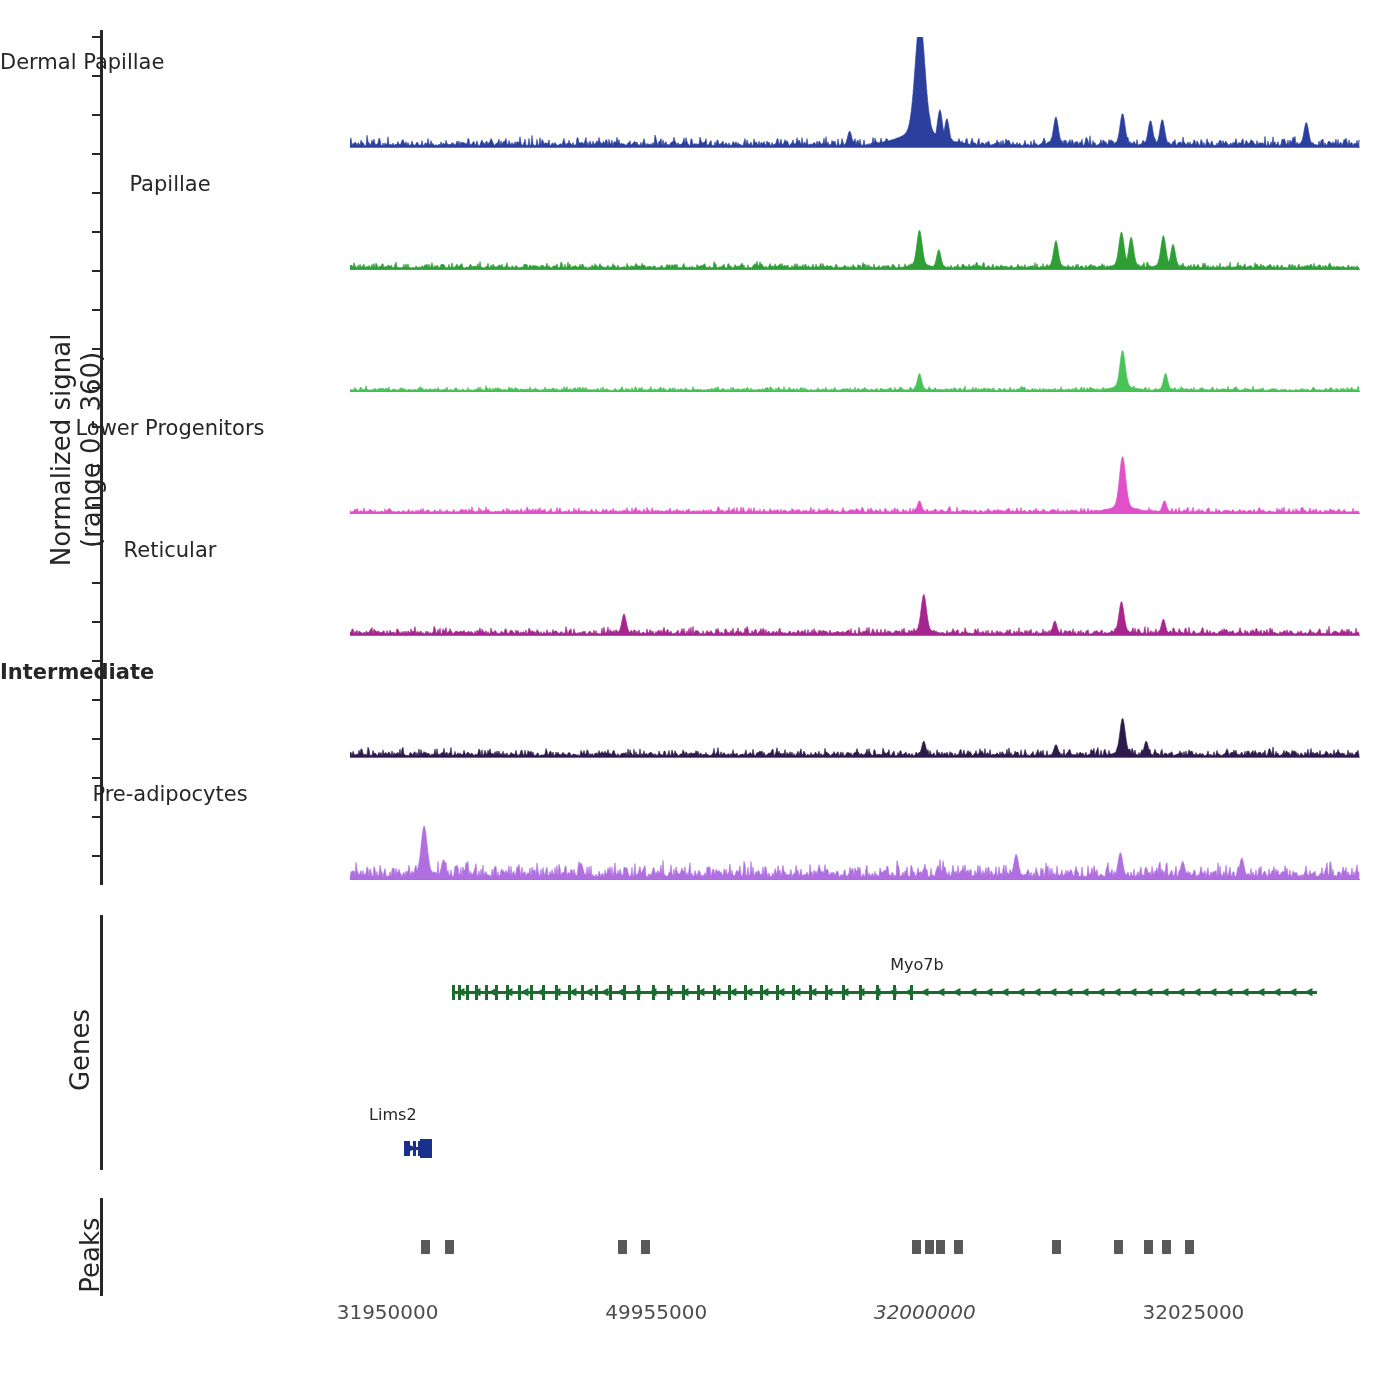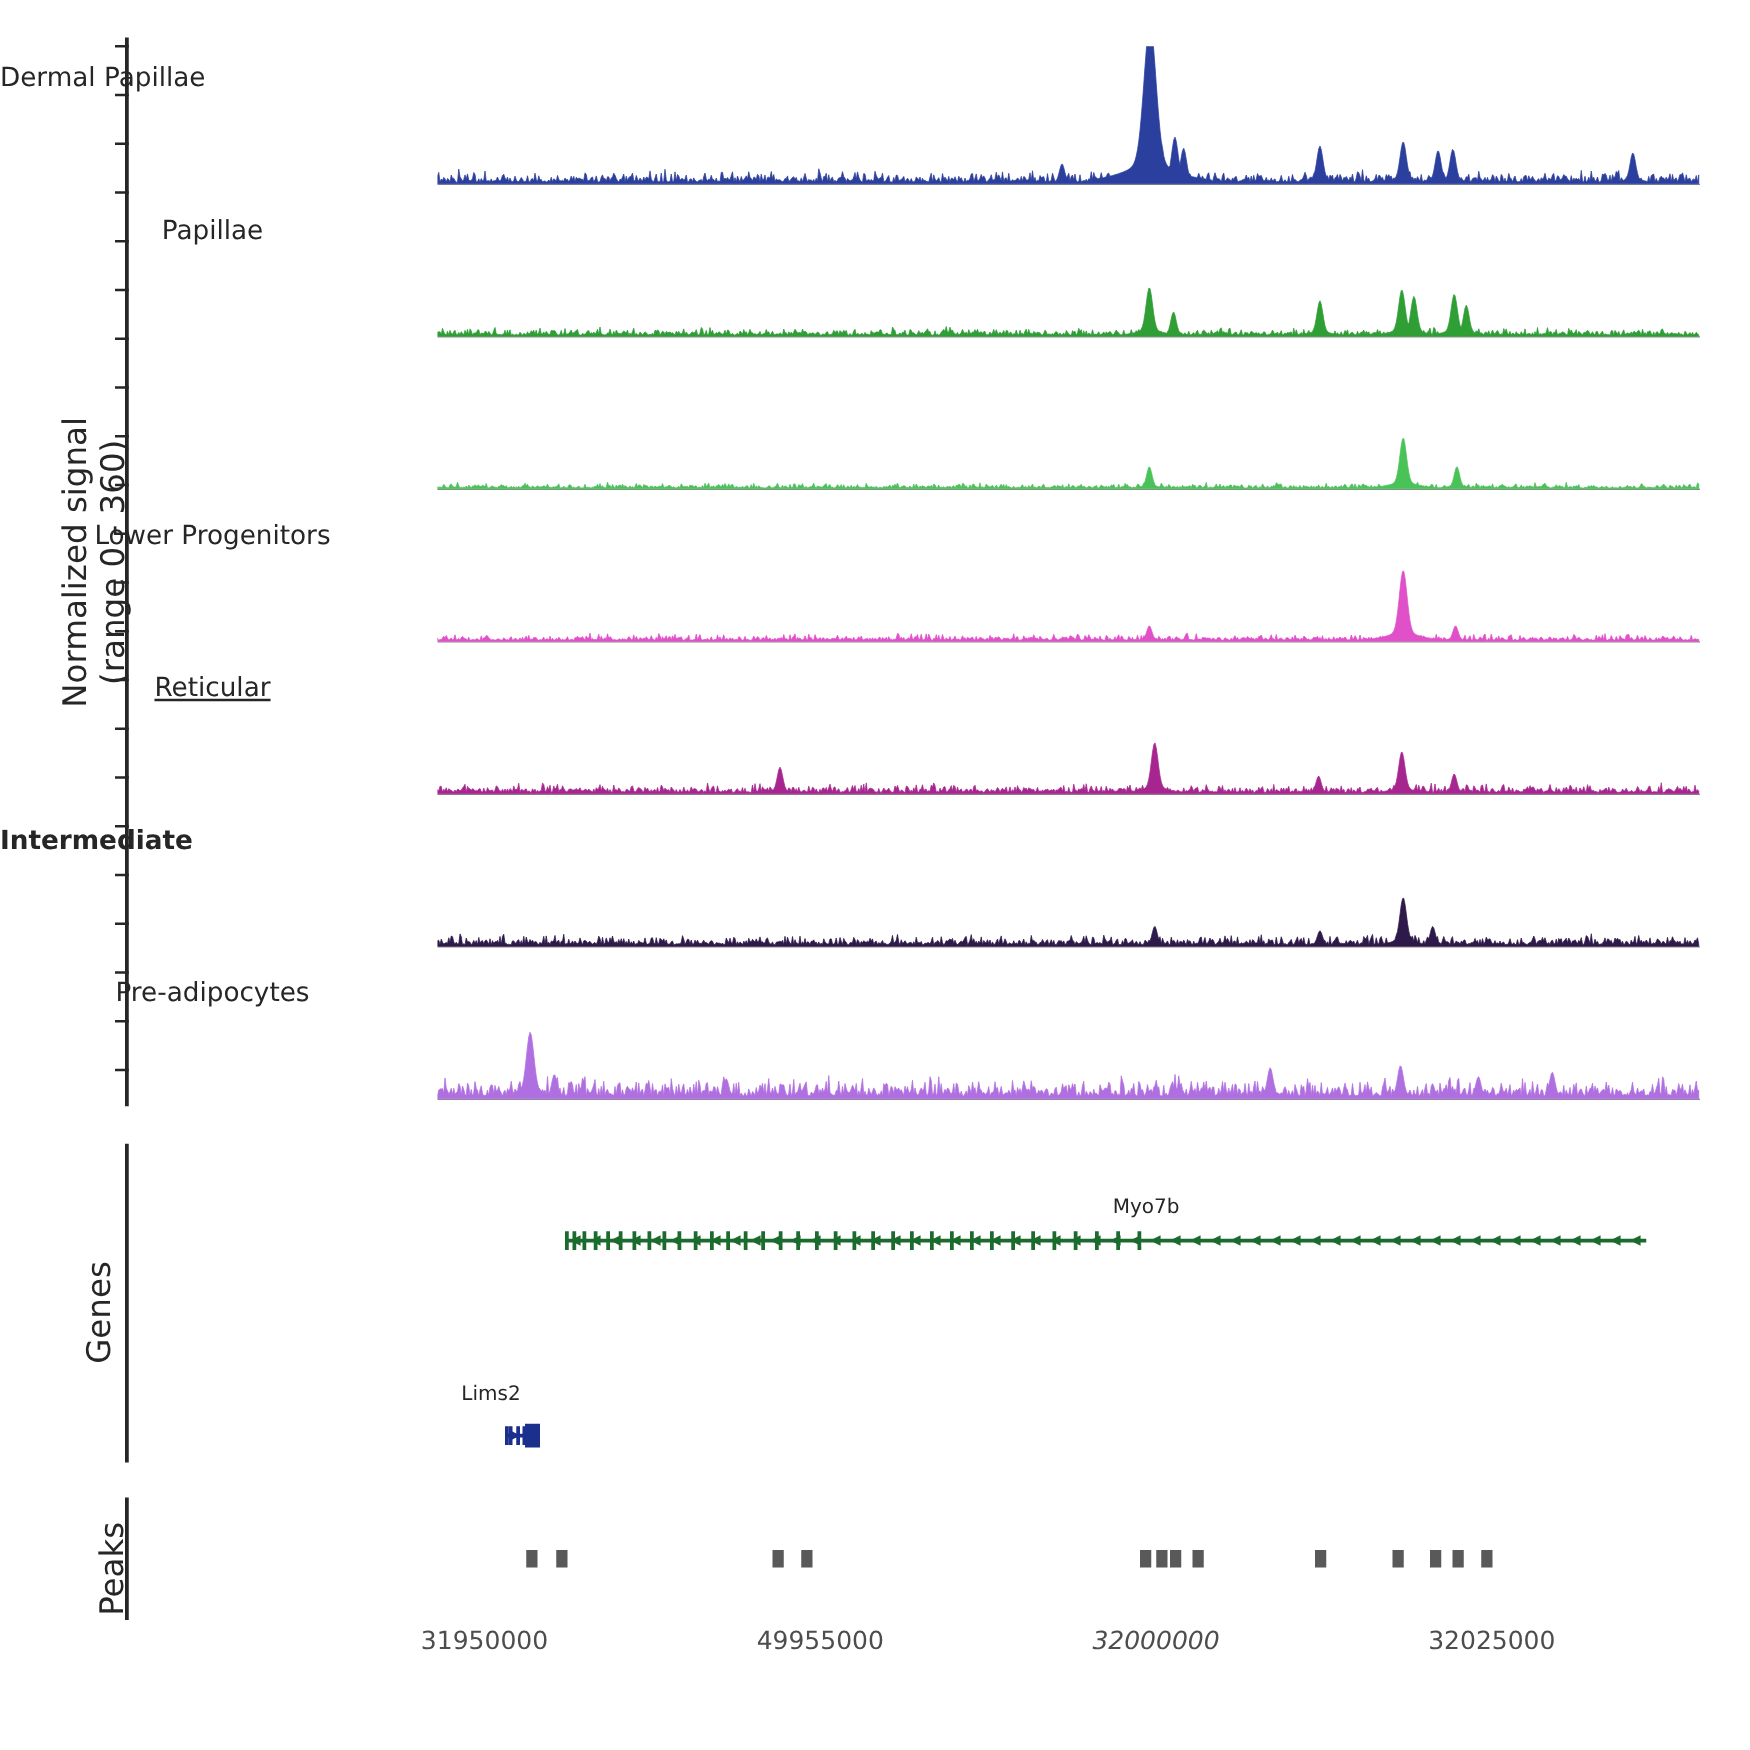--- a/index.html
+++ b/index.html
@@ -64,21 +64,21 @@
       </svg>
       <div class="baseline" style="left: 350px; width: 1010px; top: 391px;"></div>
       <svg width="1010" height="111" style="position: absolute; left: 350px; top: 281px;">
         <polygon points="0,110 0,108.2 1,108.9 2,108.5 3,108.9 4,108.5 5,106.4 6,107.8 7,109.1 8,109.0 9,109.4 10,106.9 11,106.1 12,107.9 13,108.5 14,108.7 15,108.3 16,104.7 17,107.5 18,109.4 19,108.7 20,109.1 21,108.7 22,109.2 23,107.8 24,109.3 25,107.1 26,108.2 27,109.3 28,107.8 29,107.9 30,106.8 31,108.0 32,107.4 33,107.1 34,108.2 35,108.2 36,107.1 37,107.6 38,108.3 39,105.7 40,109.2 41,109.3 42,109.0 43,108.1 44,107.8 45,108.6 46,108.7 47,108.9 48,109.3 49,107.9 50,108.2 51,106.6 52,107.5 53,107.4 54,108.4 55,107.5 56,109.3 57,109.0 58,109.0 59,108.0 60,109.1 61,108.1 62,109.4 63,108.5 64,109.0 65,108.0 66,109.2 67,108.8 68,107.5 69,107.6 70,105.5 71,107.7 72,106.3 73,108.5 74,108.6 75,109.1 76,107.7 77,108.4 78,109.2 79,108.3 80,107.7 81,108.3 82,108.7 83,108.3 84,108.4 85,107.5 86,108.2 87,108.7 88,106.2 89,108.6 90,108.8 91,109.1 92,108.8 93,108.4 94,108.7 95,108.2 96,107.8 97,106.0 98,109.3 99,109.2 100,109.1 101,107.9 102,109.2 103,109.1 104,109.3 105,107.2 106,106.7 107,107.6 108,109.4 109,108.5 110,109.3 111,109.2 112,108.6 113,107.8 114,109.1 115,109.3 116,109.3 117,109.1 118,106.4 119,109.1 120,108.7 121,109.0 122,109.1 123,109.4 124,108.7 125,108.7 126,108.1 127,108.4 128,106.3 129,108.6 130,105.8 131,109.0 132,107.5 133,109.2 134,109.1 135,109.1 136,104.6 137,107.8 138,107.3 139,109.3 140,106.6 141,108.5 142,109.3 143,107.1 144,108.4 145,107.3 146,107.0 147,108.3 148,106.3 149,108.3 150,107.6 151,108.1 152,109.0 153,109.1 154,107.7 155,108.9 156,108.4 157,109.3 158,108.2 159,105.7 160,108.2 161,107.1 162,106.9 163,107.8 164,109.3 165,106.6 166,107.3 167,107.5 168,107.7 169,109.4 170,108.2 171,108.0 172,108.0 173,108.9 174,107.8 175,108.6 176,108.6 177,108.2 178,107.8 179,108.7 180,105.8 181,108.7 182,108.8 183,108.4 184,108.3 185,107.2 186,107.6 187,108.3 188,109.0 189,108.3 190,109.4 191,109.2 192,108.9 193,108.0 194,109.4 195,106.0 196,107.7 197,108.4 198,108.3 199,108.1 200,108.1 201,109.0 202,107.0 203,107.6 204,107.2 205,108.8 206,107.7 207,107.8 208,109.4 209,108.8 210,108.8 211,109.3 212,107.4 213,109.2 214,105.6 215,108.0 216,107.2 217,105.5 218,109.2 219,108.0 220,108.4 221,107.7 222,109.2 223,107.8 224,107.5 225,106.5 226,107.6 227,108.6 228,106.6 229,107.9 230,105.8 231,107.9 232,108.3 233,106.1 234,108.4 235,106.9 236,106.4 237,108.3 238,109.1 239,108.2 240,108.7 241,108.9 242,108.8 243,108.9 244,107.9 245,109.2 246,108.7 247,107.8 248,107.6 249,109.1 250,109.4 251,106.7 252,109.4 253,105.6 254,109.1 255,107.7 256,109.3 257,107.5 258,108.6 259,109.2 260,109.0 261,109.4 262,109.4 263,109.2 264,108.8 265,107.5 266,108.0 267,109.4 268,109.1 269,108.9 270,108.3 271,107.6 272,105.5 273,108.1 274,109.1 275,109.3 276,107.1 277,109.1 278,107.7 279,108.1 280,109.0 281,109.3 282,106.5 283,108.7 284,109.4 285,106.1 286,106.2 287,108.8 288,109.4 289,106.8 290,107.4 291,107.7 292,105.9 293,108.9 294,109.0 295,108.2 296,109.3 297,109.0 298,108.4 299,108.5 300,107.6 301,105.5 302,108.9 303,108.9 304,107.8 305,108.2 306,108.4 307,108.8 308,108.6 309,107.6 310,106.5 311,106.0 312,109.3 313,107.3 314,106.7 315,109.0 316,108.6 317,109.4 318,109.1 319,108.4 320,106.7 321,108.0 322,108.8 323,106.6 324,109.3 325,106.8 326,109.2 327,109.4 328,107.9 329,108.2 330,109.2 331,107.2 332,109.1 333,108.2 334,108.7 335,108.5 336,106.6 337,108.8 338,108.6 339,109.0 340,109.1 341,108.8 342,109.4 343,105.5 344,108.0 345,108.6 346,108.7 347,108.2 348,108.7 349,108.6 350,109.1 351,108.0 352,109.2 353,109.3 354,108.6 355,109.1 356,109.3 357,108.1 358,108.8 359,108.2 360,108.8 361,107.8 362,107.1 363,109.3 364,107.4 365,107.7 366,106.4 367,107.7 368,105.4 369,108.2 370,109.2 371,108.6 372,108.0 373,107.6 374,107.8 375,109.1 376,108.8 377,109.2 378,107.7 379,109.0 380,109.4 381,106.2 382,109.4 383,106.1 384,107.8 385,109.1 386,107.9 387,108.6 388,107.5 389,108.3 390,108.3 391,109.4 392,107.8 393,107.8 394,108.6 395,107.2 396,109.3 397,106.3 398,107.0 399,108.9 400,108.9 401,107.0 402,109.3 403,108.6 404,109.1 405,108.3 406,109.4 407,108.7 408,108.0 409,108.7 410,107.9 411,109.2 412,108.2 413,107.6 414,109.4 415,107.3 416,107.2 417,106.6 418,106.7 419,109.4 420,105.7 421,106.0 422,108.4 423,107.5 424,109.4 425,109.2 426,106.9 427,109.2 428,106.6 429,106.2 430,108.0 431,108.6 432,108.7 433,109.0 434,105.3 435,109.3 436,108.3 437,109.1 438,108.8 439,106.2 440,107.7 441,107.9 442,108.8 443,108.0 444,107.4 445,108.7 446,109.3 447,107.0 448,108.8 449,109.2 450,107.8 451,106.3 452,108.4 453,106.5 454,109.4 455,106.7 456,108.7 457,108.2 458,108.8 459,109.4 460,109.0 461,108.0 462,109.3 463,109.2 464,108.9 465,108.7 466,109.4 467,108.0 468,106.7 469,109.2 470,108.2 471,108.6 472,109.3 473,107.4 474,109.0 475,108.1 476,106.2 477,109.2 478,108.4 479,109.3 480,108.7 481,107.9 482,108.4 483,109.2 484,107.1 485,106.4 486,109.0 487,109.0 488,109.1 489,109.0 490,109.3 491,108.6 492,108.4 493,107.8 494,107.3 495,109.3 496,107.2 497,108.0 498,107.8 499,109.2 500,106.7 501,109.1 502,109.1 503,108.0 504,109.4 505,106.0 506,109.4 507,108.3 508,107.5 509,107.6 510,108.9 511,109.1 512,107.9 513,107.9 514,107.8 515,106.3 516,108.8 517,107.7 518,108.7 519,109.2 520,108.9 521,107.9 522,108.3 523,108.8 524,109.3 525,108.4 526,108.4 527,107.1 528,109.2 529,109.4 530,108.3 531,107.0 532,107.7 533,108.3 534,108.7 535,107.9 536,109.0 537,107.8 538,109.2 539,106.9 540,107.6 541,106.5 542,109.3 543,109.0 544,109.0 545,106.3 546,109.1 547,108.6 548,108.0 549,108.5 550,105.7 551,107.2 552,106.6 553,108.7 554,108.4 555,109.0 556,109.1 557,108.6 558,109.0 559,108.7 560,106.3 561,106.5 562,108.4 563,108.2 564,107.7 565,105.4 566,104.3 567,100.4 568,96.0 569,92.7 570,92.9 571,96.2 572,100.7 573,104.4 574,106.7 575,107.8 576,108.2 577,108.4 578,108.6 579,105.5 580,107.1 581,108.4 582,108.9 583,107.9 584,108.8 585,106.6 586,107.4 587,109.2 588,108.3 589,108.1 590,108.7 591,108.8 592,108.1 593,109.4 594,108.1 595,109.3 596,107.2 597,108.3 598,108.6 599,108.4 600,108.4 601,108.0 602,107.6 603,109.3 604,106.3 605,107.8 606,107.2 607,109.2 608,109.1 609,107.6 610,107.1 611,107.8 612,109.4 613,108.3 614,107.9 615,104.9 616,109.3 617,109.2 618,108.7 619,108.7 620,109.1 621,108.8 622,108.3 623,106.1 624,108.5 625,108.3 626,106.2 627,109.2 628,107.8 629,107.6 630,109.2 631,108.0 632,107.9 633,108.2 634,107.0 635,107.0 636,109.2 637,107.3 638,107.5 639,108.0 640,107.9 641,107.8 642,108.9 643,106.7 644,107.4 645,109.4 646,109.3 647,109.4 648,109.4 649,107.1 650,107.9 651,107.9 652,109.4 653,108.5 654,107.8 655,107.3 656,109.3 657,109.2 658,108.3 659,109.2 660,106.1 661,107.8 662,108.9 663,109.3 664,107.6 665,109.3 666,109.2 667,107.9 668,108.4 669,107.2 670,108.4 671,105.2 672,106.0 673,106.7 674,106.3 675,106.3 676,109.2 677,109.0 678,108.1 679,108.9 680,109.3 681,109.2 682,107.5 683,107.7 684,109.1 685,107.4 686,108.9 687,108.1 688,109.2 689,108.8 690,107.3 691,109.4 692,108.9 693,107.2 694,108.5 695,108.0 696,108.4 697,108.5 698,109.1 699,107.6 700,109.1 701,107.9 702,109.1 703,108.0 704,108.6 705,106.9 706,109.4 707,108.8 708,108.0 709,109.1 710,108.5 711,105.6 712,109.0 713,108.0 714,109.3 715,108.7 716,108.1 717,109.3 718,107.8 719,108.0 720,109.2 721,108.4 722,108.5 723,107.3 724,109.0 725,107.4 726,106.3 727,107.8 728,109.1 729,109.1 730,108.3 731,106.4 732,106.4 733,109.3 734,106.1 735,108.5 736,109.3 737,106.8 738,107.6 739,108.4 740,106.2 741,106.4 742,107.4 743,107.2 744,108.1 745,108.3 746,109.0 747,107.2 748,108.9 749,108.4 750,108.2 751,108.6 752,108.5 753,106.2 754,107.6 755,108.1 756,107.9 757,107.7 758,107.6 759,107.2 760,107.2 761,106.9 762,106.7 763,106.4 764,106.0 765,105.3 766,104.0 767,101.6 768,97.3 769,90.9 770,83.0 771,75.2 772,70.1 773,69.8 774,74.7 775,82.3 776,90.3 777,96.8 778,101.3 779,103.9 780,105.2 781,105.9 782,106.4 783,106.7 784,104.8 785,107.1 786,107.4 787,107.2 788,107.7 789,107.7 790,108.1 791,107.6 792,108.3 793,108.4 794,108.3 795,106.6 796,106.5 797,108.9 798,108.9 799,106.5 800,109.3 801,109.2 802,109.1 803,109.1 804,108.6 805,107.8 806,107.4 807,108.6 808,108.4 809,108.2 810,107.8 811,106.7 812,104.4 813,100.7 814,96.2 815,92.8 816,92.7 817,96.0 818,100.5 819,104.3 820,106.6 821,107.7 822,107.3 823,108.4 824,107.3 825,106.5 826,108.8 827,109.0 828,107.8 829,107.9 830,108.9 831,105.5 832,107.1 833,107.1 834,109.3 835,107.7 836,108.0 837,107.4 838,108.6 839,108.4 840,108.3 841,108.0 842,107.6 843,109.2 844,106.0 845,109.2 846,109.2 847,108.2 848,109.4 849,108.2 850,107.5 851,107.1 852,106.4 853,107.5 854,108.0 855,108.6 856,108.9 857,108.3 858,109.1 859,108.8 860,108.6 861,108.2 862,106.6 863,106.2 864,109.1 865,109.0 866,109.0 867,106.9 868,108.9 869,108.0 870,109.2 871,108.0 872,107.9 873,108.2 874,107.6 875,108.2 876,108.3 877,108.9 878,105.1 879,108.3 880,108.4 881,108.4 882,108.1 883,108.6 884,107.0 885,106.4 886,105.6 887,107.3 888,108.4 889,108.5 890,109.4 891,109.3 892,108.7 893,108.7 894,108.4 895,106.8 896,108.3 897,107.9 898,107.4 899,108.6 900,108.0 901,109.1 902,109.1 903,104.8 904,108.7 905,108.8 906,108.4 907,108.3 908,109.2 909,107.7 910,108.4 911,107.5 912,108.2 913,106.6 914,109.3 915,109.2 916,109.4 917,109.4 918,108.8 919,109.0 920,108.8 921,107.5 922,108.5 923,107.3 924,108.3 925,107.2 926,108.8 927,108.4 928,108.9 929,109.4 930,109.2 931,108.2 932,108.5 933,108.7 934,109.1 935,107.7 936,108.8 937,109.4 938,109.4 939,109.1 940,108.4 941,109.3 942,109.2 943,109.2 944,109.4 945,109.2 946,107.9 947,108.9 948,109.3 949,108.9 950,108.7 951,108.5 952,107.1 953,108.8 954,108.1 955,108.4 956,109.4 957,107.7 958,108.4 959,109.3 960,109.4 961,109.0 962,108.3 963,106.0 964,106.5 965,108.3 966,108.4 967,109.3 968,108.7 969,108.8 970,108.8 971,109.0 972,109.2 973,109.0 974,109.3 975,107.7 976,107.3 977,108.6 978,108.9 979,108.1 980,107.3 981,106.2 982,107.7 983,108.4 984,109.3 985,109.3 986,107.2 987,107.9 988,108.2 989,109.1 990,109.4 991,106.9 992,109.1 993,107.5 994,107.3 995,109.1 996,109.0 997,106.5 998,107.7 999,108.3 1000,108.8 1001,107.0 1002,106.3 1003,108.8 1004,108.7 1005,108.5 1006,108.5 1007,109.3 1008,105.3 1009,106.2 1009,110" fill="#49c358" stroke="#49c358" stroke-width="0.6"></polygon>
       </svg>
       <div class="track-title" style="top: 416px; left: 0px; width: 340px; text-align: center;">Lower Progenitors</div>
       <div class="baseline" style="left: 350px; width: 1010px; top: 513px;"></div>
       <svg width="1010" height="111" style="position: absolute; left: 350px; top: 403px;">
         <polygon points="0,110 0,107.4 1,109.3 2,108.6 3,108.8 4,107.4 5,106.0 6,107.4 7,105.3 8,107.3 9,109.2 10,108.1 11,107.4 12,109.0 13,107.9 14,104.8 15,108.7 16,108.6 17,107.7 18,108.9 19,107.0 20,106.2 21,107.1 22,108.0 23,108.1 24,109.2 25,106.7 26,109.2 27,109.0 28,108.6 29,108.6 30,109.2 31,108.0 32,108.1 33,108.8 34,109.3 35,105.7 36,108.7 37,107.1 38,107.3 39,105.3 40,105.7 41,107.1 42,108.1 43,108.9 44,108.5 45,108.7 46,109.2 47,108.8 48,108.2 49,108.1 50,108.7 51,109.1 52,109.0 53,107.2 54,108.2 55,108.9 56,108.6 57,109.2 58,107.2 59,106.4 60,109.1 61,108.8 62,107.6 63,107.9 64,109.2 65,108.8 66,107.3 67,109.1 68,106.7 69,109.3 70,107.1 71,105.9 72,108.5 73,105.3 74,108.6 75,108.3 76,108.4 77,107.0 78,107.1 79,107.2 80,108.8 81,109.3 82,108.6 83,109.1 84,108.0 85,106.7 86,109.2 87,108.1 88,108.0 89,109.1 90,105.9 91,109.2 92,107.6 93,108.9 94,109.1 95,107.7 96,108.7 97,106.7 98,107.8 99,109.3 100,108.2 101,109.0 102,108.9 103,108.1 104,106.3 105,109.2 106,108.9 107,108.4 108,108.6 109,109.1 110,107.2 111,107.1 112,105.9 113,107.3 114,107.3 115,107.2 116,106.3 117,107.7 118,108.9 119,105.8 120,107.4 121,107.6 122,103.5 123,108.5 124,107.7 125,108.9 126,108.5 127,108.8 128,107.7 129,104.4 130,108.7 131,106.0 132,108.3 133,108.4 134,107.1 135,108.5 136,104.0 137,107.6 138,106.3 139,107.2 140,108.7 141,108.8 142,108.7 143,109.0 144,109.0 145,108.3 146,108.1 147,109.1 148,107.8 149,108.5 150,108.2 151,109.1 152,107.8 153,106.3 154,107.1 155,108.7 156,108.8 157,104.9 158,109.1 159,106.2 160,108.0 161,109.1 162,107.1 163,107.7 164,108.3 165,107.3 166,108.2 167,106.4 168,107.6 169,108.6 170,108.4 171,105.5 172,108.1 173,108.6 174,109.3 175,106.8 176,108.9 177,103.8 178,105.8 179,108.7 180,106.3 181,108.3 182,107.4 183,105.6 184,108.7 185,106.5 186,106.3 187,108.8 188,105.6 189,107.7 190,104.5 191,107.9 192,107.5 193,107.0 194,107.1 195,106.3 196,108.7 197,109.3 198,108.6 199,107.7 200,107.6 201,105.1 202,109.1 203,109.0 204,109.1 205,108.6 206,108.8 207,104.2 208,108.7 209,106.6 210,104.6 211,108.6 212,108.9 213,108.7 214,108.4 215,108.8 216,107.6 217,109.1 218,108.8 219,106.4 220,109.0 221,109.1 222,108.2 223,109.3 224,104.9 225,108.5 226,106.5 227,108.7 228,107.7 229,104.8 230,108.8 231,107.8 232,108.2 233,108.9 234,107.2 235,108.4 236,107.5 237,108.6 238,109.1 239,108.1 240,109.2 241,106.4 242,106.8 243,108.3 244,109.2 245,108.7 246,106.1 247,108.7 248,108.4 249,108.7 250,109.3 251,109.2 252,108.1 253,105.8 254,108.0 255,108.0 256,106.3 257,106.9 258,109.1 259,108.6 260,107.3 261,107.2 262,108.6 263,105.3 264,107.7 265,108.4 266,107.3 267,109.0 268,108.3 269,108.5 270,107.5 271,109.2 272,107.7 273,107.7 274,107.8 275,107.0 276,108.4 277,104.6 278,108.1 279,107.9 280,108.4 281,109.2 282,104.8 283,109.0 284,106.9 285,106.1 286,104.1 287,109.1 288,107.0 289,107.9 290,107.3 291,108.7 292,108.8 293,108.4 294,105.7 295,108.2 296,109.1 297,104.3 298,107.5 299,107.0 300,109.0 301,109.0 302,104.7 303,107.1 304,108.4 305,108.1 306,107.0 307,108.8 308,107.3 309,107.3 310,108.8 311,108.0 312,107.7 313,108.3 314,108.8 315,108.2 316,107.6 317,107.8 318,107.9 319,107.5 320,105.1 321,107.7 322,109.0 323,108.2 324,107.2 325,108.8 326,107.3 327,106.0 328,108.0 329,107.8 330,107.7 331,108.1 332,108.7 333,106.8 334,108.9 335,108.7 336,107.7 337,106.4 338,108.1 339,105.7 340,108.5 341,108.8 342,108.2 343,108.1 344,107.5 345,109.2 346,107.4 347,109.1 348,107.2 349,108.7 350,107.6 351,108.4 352,108.7 353,107.1 354,106.7 355,109.3 356,107.0 357,107.9 358,108.4 359,106.8 360,109.2 361,106.3 362,108.5 363,108.3 364,108.9 365,108.4 366,108.6 367,107.5 368,103.7 369,104.2 370,108.5 371,106.6 372,108.3 373,106.9 374,109.2 375,108.4 376,108.0 377,107.2 378,108.1 379,104.0 380,108.1 381,108.3 382,106.2 383,106.9 384,104.6 385,108.5 386,108.0 387,104.3 388,108.6 389,108.7 390,108.1 391,104.0 392,108.6 393,104.3 394,106.6 395,108.9 396,109.3 397,107.5 398,108.3 399,104.7 400,108.8 401,105.2 402,108.8 403,108.4 404,104.5 405,108.0 406,108.9 407,107.3 408,108.2 409,108.4 410,106.2 411,109.1 412,108.4 413,108.0 414,105.8 415,108.4 416,108.4 417,108.1 418,109.1 419,108.2 420,105.6 421,107.9 422,107.2 423,108.9 424,106.7 425,107.5 426,108.0 427,107.1 428,106.6 429,108.6 430,108.9 431,106.1 432,109.0 433,107.9 434,107.0 435,107.2 436,107.9 437,108.1 438,109.2 439,108.0 440,107.5 441,108.7 442,105.3 443,107.1 444,107.0 445,108.8 446,106.9 447,107.1 448,107.2 449,106.3 450,107.5 451,108.8 452,109.0 453,107.3 454,107.8 455,107.9 456,107.6 457,107.8 458,108.7 459,107.9 460,107.7 461,104.0 462,109.0 463,106.7 464,106.2 465,109.1 466,109.2 467,108.7 468,108.8 469,105.6 470,107.8 471,107.2 472,108.3 473,106.9 474,107.6 475,106.6 476,107.6 477,104.8 478,107.2 479,107.8 480,107.4 481,109.1 482,106.0 483,107.3 484,108.2 485,108.5 486,108.4 487,107.7 488,107.8 489,109.2 490,109.0 491,109.0 492,107.5 493,104.4 494,107.5 495,107.9 496,108.7 497,108.8 498,108.0 499,107.9 500,106.4 501,107.2 502,107.1 503,106.5 504,107.7 505,108.0 506,105.7 507,105.7 508,106.8 509,107.1 510,108.8 511,107.1 512,104.2 513,105.2 514,107.8 515,109.2 516,108.8 517,108.9 518,105.4 519,106.6 520,107.8 521,104.7 522,106.6 523,108.6 524,108.2 525,108.3 526,106.5 527,108.1 528,107.5 529,109.1 530,105.7 531,108.4 532,108.5 533,109.2 534,109.1 535,105.3 536,106.1 537,108.9 538,107.5 539,108.7 540,108.8 541,108.7 542,106.4 543,108.9 544,106.3 545,104.7 546,109.2 547,105.8 548,106.4 549,109.2 550,108.5 551,109.2 552,109.0 553,106.1 554,107.3 555,108.7 556,106.9 557,109.2 558,108.4 559,108.7 560,105.1 561,108.6 562,108.9 563,105.4 564,108.4 565,105.5 566,106.1 567,103.5 568,100.3 569,97.9 570,98.0 571,100.5 572,103.7 573,106.3 574,107.8 575,107.6 576,108.8 577,106.0 578,107.3 579,108.9 580,107.7 581,108.8 582,107.3 583,109.1 584,107.0 585,106.2 586,106.0 587,109.2 588,107.5 589,109.2 590,107.6 591,106.3 592,107.2 593,107.6 594,108.1 595,108.9 596,108.3 597,108.4 598,106.0 599,104.0 600,103.6 601,108.4 602,108.7 603,108.6 604,108.7 605,109.2 606,108.4 607,103.9 608,108.4 609,108.2 610,108.2 611,109.0 612,106.8 613,107.3 614,106.9 615,107.8 616,107.4 617,107.6 618,107.4 619,109.0 620,107.6 621,107.5 622,108.5 623,109.2 624,107.1 625,107.2 626,107.2 627,108.9 628,109.3 629,108.7 630,107.1 631,108.0 632,108.1 633,108.9 634,109.2 635,107.5 636,108.9 637,107.1 638,105.5 639,108.1 640,107.0 641,108.7 642,108.7 643,107.5 644,107.3 645,107.0 646,107.5 647,107.8 648,106.2 649,107.2 650,107.9 651,107.0 652,107.9 653,107.7 654,108.7 655,107.3 656,108.4 657,106.1 658,106.2 659,105.0 660,107.5 661,108.8 662,107.6 663,107.6 664,108.6 665,108.8 666,107.2 667,104.8 668,108.0 669,108.0 670,109.1 671,104.6 672,108.6 673,108.3 674,107.7 675,107.3 676,108.4 677,108.9 678,109.0 679,107.2 680,107.1 681,107.8 682,108.6 683,108.5 684,106.4 685,109.1 686,105.0 687,107.6 688,108.0 689,107.8 690,109.2 691,107.6 692,108.5 693,106.0 694,106.4 695,107.5 696,108.7 697,108.0 698,109.3 699,108.5 700,108.2 701,106.7 702,107.1 703,107.0 704,106.0 705,108.0 706,107.0 707,108.9 708,105.5 709,109.2 710,108.0 711,108.1 712,108.9 713,107.1 714,108.4 715,108.7 716,108.5 717,106.4 718,108.8 719,107.7 720,107.7 721,107.9 722,106.5 723,107.9 724,107.3 725,107.9 726,106.6 727,107.7 728,109.1 729,108.7 730,108.9 731,105.0 732,107.7 733,107.9 734,105.5 735,107.1 736,109.2 737,108.8 738,105.0 739,108.5 740,108.5 741,106.7 742,108.0 743,107.6 744,108.4 745,106.8 746,108.2 747,106.8 748,107.9 749,107.8 750,107.7 751,107.2 752,107.4 753,107.2 754,106.1 755,106.8 756,106.0 757,106.3 758,106.1 759,105.8 760,105.5 761,105.2 762,104.8 763,104.2 764,103.3 765,101.7 766,98.9 767,94.2 768,87.3 769,78.4 770,68.6 771,59.8 772,54.2 773,53.9 774,59.1 775,67.7 776,77.6 777,86.6 778,93.7 779,98.5 780,101.5 781,103.2 782,104.2 783,104.7 784,105.2 785,105.5 786,105.8 787,105.4 788,106.3 789,105.7 790,106.8 791,107.0 792,107.2 793,107.3 794,107.5 795,107.7 796,107.8 797,107.1 798,108.1 799,104.4 800,108.3 801,106.3 802,108.0 803,107.2 804,109.0 805,107.1 806,107.4 807,108.6 808,108.3 809,108.1 810,107.7 811,106.1 812,103.4 813,100.2 814,97.9 815,98.0 816,100.5 817,103.7 818,106.3 819,107.8 820,108.5 821,107.7 822,105.1 823,108.7 824,108.8 825,107.3 826,105.6 827,108.8 828,109.3 829,104.5 830,108.0 831,108.6 832,108.7 833,108.1 834,106.6 835,107.2 836,108.3 837,105.3 838,104.2 839,109.1 840,109.2 841,107.5 842,108.9 843,104.2 844,108.0 845,109.1 846,108.6 847,106.9 848,108.8 849,105.7 850,109.0 851,107.2 852,107.3 853,107.8 854,108.7 855,108.9 856,109.2 857,106.0 858,105.5 859,104.7 860,108.7 861,109.3 862,108.1 863,108.9 864,109.2 865,109.0 866,105.4 867,108.5 868,107.3 869,107.0 870,107.8 871,109.2 872,108.8 873,108.4 874,107.1 875,107.9 876,106.6 877,107.9 878,107.5 879,107.5 880,108.1 881,109.1 882,107.3 883,106.6 884,107.7 885,109.3 886,108.7 887,108.1 888,109.0 889,107.1 890,106.5 891,107.7 892,109.0 893,107.1 894,108.3 895,107.3 896,109.1 897,108.9 898,107.5 899,107.9 900,107.1 901,107.5 902,108.7 903,108.8 904,106.1 905,108.6 906,109.2 907,108.3 908,107.8 909,104.6 910,105.4 911,107.9 912,107.9 913,106.6 914,107.8 915,108.5 916,108.9 917,109.0 918,108.4 919,107.9 920,107.8 921,108.2 922,109.2 923,108.3 924,109.2 925,108.9 926,109.1 927,105.1 928,108.6 929,106.2 930,106.8 931,108.1 932,104.8 933,109.2 934,103.9 935,109.0 936,109.2 937,108.3 938,108.6 939,105.4 940,107.8 941,108.9 942,109.2 943,106.2 944,108.4 945,108.9 946,105.5 947,107.1 948,107.9 949,108.1 950,108.9 951,105.1 952,104.8 953,104.4 954,108.1 955,107.0 956,108.0 957,109.2 958,108.8 959,107.9 960,105.1 961,108.2 962,108.8 963,106.7 964,106.7 965,109.1 966,105.5 967,107.5 968,109.2 969,108.8 970,107.1 971,108.1 972,109.2 973,109.0 974,109.0 975,107.0 976,109.1 977,107.3 978,108.4 979,107.9 980,106.0 981,106.3 982,107.3 983,107.5 984,106.7 985,108.6 986,108.2 987,108.1 988,107.2 989,105.7 990,107.5 991,108.9 992,107.7 993,109.0 994,106.3 995,107.6 996,108.8 997,109.1 998,108.7 999,108.8 1000,109.1 1001,108.6 1002,109.0 1003,105.2 1004,108.7 1005,108.6 1006,107.9 1007,108.4 1008,108.3 1009,108.6 1009,110" fill="#e050c8" stroke="#e050c8" stroke-width="0.6"></polygon>
       </svg>
-      <div class="track-title" style="top: 538px; left: 0px; width: 340px; text-align: center; text-decoration: underline;">Reticular</div>
+      <div class="track-title" style="top: 538px; left: 0px; width: 340px; text-align: center;">Reticular</div>
       <div class="baseline" style="left: 350px; width: 1010px; top: 635px;"></div>
       <svg width="1010" height="111" style="position: absolute; left: 350px; top: 525px;">
         <polygon points="0,110 0,106.7 1,107.6 2,104.0 3,104.1 4,108.8 5,106.3 6,107.5 7,105.2 8,108.4 9,105.9 10,106.8 11,107.3 12,108.1 13,108.6 14,107.0 15,108.4 16,106.4 17,106.6 18,107.6 19,107.2 20,105.3 21,104.2 22,102.4 23,108.8 24,104.0 25,105.8 26,106.0 27,107.2 28,106.0 29,106.4 30,107.9 31,107.3 32,107.5 33,106.3 34,105.8 35,108.2 36,108.9 37,105.5 38,107.9 39,108.6 40,105.1 41,107.0 42,107.8 43,107.2 44,107.0 45,109.0 46,107.0 47,103.7 48,104.4 49,106.5 50,107.7 51,108.2 52,106.4 53,108.4 54,106.2 55,108.3 56,106.1 57,108.4 58,105.9 59,106.7 60,108.3 61,103.8 62,106.7 63,106.4 64,106.3 65,101.6 66,108.8 67,106.5 68,106.9 69,107.7 70,106.4 71,106.1 72,108.6 73,107.6 74,108.4 75,108.9 76,106.0 77,107.8 78,106.3 79,108.9 80,107.3 81,108.5 82,107.8 83,107.4 84,101.3 85,102.7 86,107.8 87,108.0 88,104.4 89,107.2 90,103.1 91,108.9 92,108.2 93,103.7 94,106.2 95,105.2 96,102.4 97,108.5 98,106.4 99,107.2 100,103.6 101,105.7 102,107.3 103,108.4 104,108.1 105,106.5 106,106.2 107,106.2 108,107.0 109,107.0 110,106.7 111,105.7 112,106.9 113,106.7 114,105.2 115,107.5 116,107.6 117,107.5 118,106.3 119,106.5 120,107.8 121,106.2 122,107.4 123,107.8 124,108.8 125,106.2 126,108.6 127,105.2 128,106.4 129,105.5 130,102.7 131,107.6 132,104.0 133,106.4 134,106.6 135,108.0 136,105.7 137,108.7 138,106.7 139,108.5 140,108.7 141,103.0 142,106.9 143,106.7 144,107.6 145,105.3 146,106.5 147,108.3 148,108.4 149,108.1 150,108.8 151,106.5 152,106.5 153,107.7 154,108.0 155,104.3 156,103.7 157,107.3 158,108.6 159,108.0 160,106.0 161,104.9 162,105.8 163,106.4 164,107.9 165,108.6 166,104.9 167,106.7 168,105.5 169,107.5 170,108.4 171,106.7 172,108.2 173,107.1 174,106.6 175,108.7 176,105.0 177,108.8 178,107.5 179,103.0 180,104.5 181,107.5 182,105.5 183,106.5 184,107.2 185,106.7 186,108.6 187,104.6 188,106.1 189,107.0 190,108.9 191,106.6 192,108.8 193,108.6 194,106.6 195,108.4 196,108.6 197,104.7 198,107.3 199,108.6 200,106.8 201,108.8 202,107.4 203,104.5 204,106.9 205,105.9 206,106.0 207,106.4 208,108.0 209,108.4 210,107.8 211,106.6 212,107.1 213,109.0 214,107.5 215,108.5 216,101.4 217,105.8 218,108.9 219,106.2 220,104.4 221,103.9 222,109.0 223,108.5 224,103.7 225,107.6 226,108.2 227,108.8 228,107.4 229,108.4 230,107.0 231,108.6 232,107.1 233,106.3 234,107.2 235,106.1 236,108.9 237,108.9 238,108.3 239,106.7 240,105.9 241,108.1 242,107.7 243,108.4 244,105.0 245,108.9 246,105.6 247,108.7 248,108.4 249,108.4 250,108.9 251,108.8 252,103.0 253,108.1 254,101.9 255,107.5 256,108.2 257,106.1 258,101.9 259,108.1 260,104.4 261,106.2 262,106.6 263,107.0 264,105.2 265,107.9 266,104.5 267,106.0 268,106.9 269,106.3 270,104.3 271,100.5 272,95.5 273,90.8 274,88.7 275,90.9 276,95.6 277,100.6 278,104.4 279,106.5 280,107.5 281,105.4 282,105.8 283,108.1 284,104.9 285,105.0 286,107.9 287,105.9 288,108.5 289,104.8 290,107.9 291,108.6 292,107.8 293,107.2 294,107.3 295,108.4 296,108.4 297,103.9 298,107.6 299,107.9 300,104.8 301,105.4 302,108.1 303,106.1 304,108.4 305,108.9 306,106.4 307,108.1 308,105.6 309,105.3 310,107.2 311,104.9 312,108.2 313,105.3 314,102.3 315,106.2 316,108.1 317,105.0 318,104.5 319,108.1 320,107.2 321,105.9 322,108.7 323,108.7 324,108.2 325,108.4 326,107.6 327,106.6 328,105.0 329,108.3 330,108.7 331,106.3 332,103.4 333,107.0 334,103.4 335,108.2 336,108.4 337,105.8 338,108.5 339,103.2 340,107.9 341,102.2 342,108.9 343,101.3 344,108.8 345,106.3 346,105.5 347,105.7 348,106.0 349,107.0 350,108.5 351,108.5 352,108.9 353,105.7 354,108.7 355,108.9 356,107.5 357,105.4 358,107.0 359,107.6 360,106.7 361,105.5 362,107.5 363,108.3 364,108.9 365,108.4 366,103.8 367,105.9 368,103.3 369,106.5 370,109.0 371,106.9 372,107.3 373,108.6 374,109.0 375,103.9 376,104.2 377,106.2 378,108.4 379,107.1 380,108.6 381,105.2 382,107.8 383,102.9 384,108.1 385,108.8 386,106.3 387,106.4 388,102.8 389,107.5 390,106.4 391,106.4 392,108.6 393,107.4 394,108.2 395,103.1 396,104.7 397,101.4 398,103.6 399,108.7 400,107.8 401,109.0 402,105.5 403,107.6 404,106.9 405,104.6 406,104.4 407,108.3 408,108.4 409,106.8 410,105.8 411,103.5 412,107.8 413,103.2 414,104.3 415,108.9 416,104.6 417,107.9 418,107.0 419,106.1 420,108.5 421,108.0 422,107.8 423,106.2 424,106.7 425,108.5 426,106.6 427,106.4 428,108.8 429,104.3 430,103.2 431,107.8 432,106.8 433,107.7 434,108.2 435,107.6 436,108.1 437,108.9 438,108.1 439,106.6 440,106.0 441,107.6 442,108.8 443,106.7 444,107.6 445,107.2 446,108.4 447,107.0 448,105.0 449,106.3 450,108.5 451,106.8 452,105.5 453,107.2 454,106.7 455,104.5 456,108.8 457,108.1 458,104.5 459,108.9 460,106.7 461,108.2 462,104.6 463,108.3 464,103.5 465,106.4 466,106.5 467,108.6 468,107.8 469,104.9 470,106.4 471,105.4 472,107.7 473,105.2 474,106.0 475,106.3 476,106.7 477,106.5 478,108.6 479,107.5 480,104.9 481,108.2 482,107.6 483,108.2 484,107.0 485,107.9 486,106.7 487,106.9 488,106.2 489,107.3 490,107.8 491,106.8 492,107.4 493,106.2 494,108.3 495,106.9 496,107.2 497,106.1 498,105.1 499,105.0 500,108.2 501,103.4 502,108.8 503,107.8 504,108.9 505,104.9 506,108.6 507,108.8 508,108.8 509,102.3 510,106.7 511,107.4 512,108.1 513,106.0 514,107.2 515,105.7 516,106.6 517,102.6 518,107.8 519,102.0 520,108.1 521,109.0 522,105.9 523,103.7 524,106.6 525,107.4 526,108.2 527,104.0 528,107.2 529,107.9 530,107.5 531,104.2 532,108.7 533,107.1 534,108.2 535,104.0 536,107.0 537,107.9 538,105.6 539,107.1 540,106.1 541,107.7 542,107.9 543,108.0 544,107.5 545,105.9 546,105.8 547,105.8 548,106.6 549,105.9 550,106.2 551,108.7 552,104.0 553,106.4 554,103.0 555,107.4 556,107.7 557,107.9 558,107.8 559,104.8 560,107.0 561,106.0 562,105.3 563,106.7 564,103.2 565,106.1 566,105.5 567,104.4 568,102.3 569,98.4 570,92.5 571,84.8 572,76.8 573,70.9 574,69.3 575,73.3 576,80.4 577,88.6 578,95.5 579,100.5 580,103.4 581,105.0 582,105.8 583,106.3 584,104.9 585,106.9 586,105.9 587,107.3 588,107.4 589,107.4 590,107.9 591,108.0 592,107.2 593,107.4 594,108.3 595,108.4 596,108.5 597,105.3 598,108.3 599,107.3 600,107.9 601,107.1 602,106.5 603,103.5 604,105.5 605,108.1 606,106.0 607,105.5 608,104.6 609,108.8 610,108.6 611,108.3 612,106.6 613,107.3 614,107.8 615,102.7 616,105.8 617,107.5 618,108.1 619,108.1 620,107.8 621,108.7 622,108.3 623,108.5 624,107.9 625,103.8 626,104.9 627,107.3 628,103.4 629,108.8 630,106.8 631,108.8 632,107.0 633,106.3 634,107.5 635,108.8 636,105.6 637,109.0 638,105.1 639,108.7 640,108.4 641,108.4 642,105.2 643,108.5 644,107.2 645,108.7 646,107.6 647,105.5 648,107.0 649,108.3 650,106.0 651,108.1 652,106.9 653,108.9 654,108.8 655,107.3 656,108.1 657,104.8 658,106.8 659,105.6 660,104.3 661,108.1 662,108.9 663,108.7 664,105.8 665,107.2 666,108.3 667,106.0 668,108.5 669,102.5 670,108.5 671,106.8 672,107.1 673,107.8 674,108.5 675,105.3 676,107.3 677,105.4 678,108.4 679,105.6 680,106.6 681,104.0 682,108.9 683,108.3 684,107.6 685,108.6 686,106.3 687,106.0 688,108.9 689,107.5 690,108.6 691,107.9 692,108.1 693,103.9 694,107.8 695,105.9 696,107.9 697,106.5 698,108.4 699,105.3 700,107.7 701,105.0 702,103.8 703,100.3 704,97.0 705,95.8 706,97.8 707,101.4 708,104.7 709,106.9 710,108.0 711,104.0 712,107.9 713,108.4 714,107.2 715,105.2 716,106.6 717,105.9 718,107.7 719,105.5 720,106.1 721,106.5 722,108.3 723,103.7 724,107.9 725,106.4 726,109.0 727,109.0 728,106.4 729,106.0 730,108.5 731,105.1 732,108.9 733,106.8 734,108.0 735,108.9 736,105.9 737,106.3 738,104.6 739,108.8 740,109.0 741,108.7 742,108.2 743,108.2 744,106.3 745,106.4 746,106.3 747,105.5 748,107.4 749,107.5 750,107.6 751,105.5 752,104.9 753,108.4 754,108.5 755,106.9 756,108.2 757,108.1 758,108.0 759,107.8 760,107.6 761,106.2 762,105.3 763,106.9 764,106.4 765,103.3 766,103.8 767,100.6 768,95.3 769,88.4 770,81.5 771,76.9 772,77.1 773,81.9 774,88.8 775,95.7 776,100.8 777,104.0 778,105.6 779,106.5 780,106.9 781,107.2 782,105.4 783,102.6 784,107.8 785,103.2 786,107.0 787,107.4 788,104.2 789,104.0 790,106.2 791,107.9 792,108.1 793,108.4 794,106.4 795,101.5 796,108.7 797,108.7 798,102.2 799,108.4 800,107.1 801,105.6 802,108.5 803,106.4 804,108.4 805,106.5 806,103.8 807,108.4 808,106.5 809,106.1 810,104.8 811,101.2 812,97.1 813,94.3 814,94.8 815,98.1 816,102.2 817,105.5 818,107.3 819,107.3 820,106.0 821,106.0 822,108.4 823,102.9 824,103.2 825,106.2 826,107.4 827,107.1 828,108.6 829,103.6 830,105.1 831,107.4 832,107.0 833,107.5 834,108.8 835,103.5 836,103.0 837,107.5 838,108.1 839,102.1 840,107.9 841,108.2 842,108.9 843,106.3 844,105.7 845,107.1 846,108.4 847,108.8 848,108.2 849,107.3 850,108.8 851,106.1 852,103.4 853,102.6 854,108.2 855,107.7 856,108.2 857,104.6 858,106.7 859,108.5 860,105.4 861,108.3 862,108.8 863,106.8 864,107.6 865,107.5 866,108.7 867,108.2 868,108.7 869,106.3 870,106.8 871,106.1 872,104.4 873,106.8 874,103.5 875,105.6 876,104.5 877,104.8 878,106.9 879,108.1 880,106.0 881,107.2 882,106.5 883,105.6 884,107.5 885,108.9 886,108.0 887,107.7 888,107.5 889,106.2 890,102.6 891,106.6 892,107.5 893,108.4 894,108.7 895,105.0 896,108.1 897,105.9 898,107.3 899,109.0 900,107.6 901,105.2 902,107.1 903,104.6 904,106.5 905,107.2 906,103.2 907,104.1 908,107.4 909,106.1 910,107.7 911,104.7 912,108.6 913,108.6 914,105.3 915,107.1 916,107.3 917,104.3 918,107.7 919,108.3 920,102.7 921,106.2 922,103.6 923,107.1 924,107.5 925,107.3 926,108.3 927,108.2 928,108.7 929,108.9 930,106.5 931,107.9 932,107.4 933,107.0 934,106.1 935,105.4 936,108.3 937,104.7 938,107.7 939,108.0 940,105.7 941,106.3 942,106.4 943,108.2 944,108.8 945,108.9 946,108.6 947,108.6 948,106.2 949,107.8 950,107.5 951,105.5 952,107.8 953,108.5 954,108.4 955,107.4 956,108.0 957,108.7 958,108.2 959,107.1 960,104.2 961,105.7 962,108.8 963,106.7 964,108.2 965,107.9 966,108.5 967,107.3 968,106.8 969,104.2 970,103.9 971,108.1 972,108.8 973,108.1 974,108.5 975,108.4 976,108.9 977,104.4 978,108.2 979,101.2 980,108.9 981,108.8 982,108.6 983,106.8 984,106.8 985,105.7 986,106.6 987,106.8 988,107.6 989,108.1 990,107.8 991,106.0 992,104.1 993,106.7 994,105.5 995,106.8 996,107.6 997,104.1 998,107.0 999,104.0 1000,108.4 1001,106.1 1002,107.3 1003,108.9 1004,108.1 1005,108.5 1006,103.1 1007,108.0 1008,106.7 1009,107.9 1009,110" fill="#a6258f" stroke="#a6258f" stroke-width="0.6"></polygon>
       </svg>
       <div class="track-title" style="top: 660px; left: 0px; width: 340px; text-align: left; font-weight: bold;">Intermediate</div>
       <div class="baseline" style="left: 350px; width: 1010px; top: 757px;"></div>
       <svg width="1010" height="111" style="position: absolute; left: 350px; top: 647px;">
         <polygon points="0,110 0,105.5 1,105.2 2,108.6 3,104.3 4,106.8 5,108.2 6,107.6 7,107.0 8,107.7 9,103.2 10,106.5 11,101.8 12,102.3 13,106.4 14,108.4 15,106.8 16,108.1 17,107.8 18,100.1 19,102.4 20,108.8 21,107.9 22,108.7 23,103.4 24,106.5 25,106.2 26,106.7 27,108.7 28,107.5 29,105.3 30,107.3 31,105.5 32,108.7 33,102.9 34,107.3 35,105.9 36,105.5 37,108.0 38,105.7 39,104.9 40,106.4 41,108.5 42,104.0 43,108.8 44,105.5 45,107.6 46,106.3 47,106.5 48,105.3 49,107.7 50,102.1 51,108.5 52,102.1 53,100.3 54,107.6 55,107.7 56,108.6 57,108.3 58,108.7 59,108.5 60,105.7 61,105.7 62,107.4 63,107.5 64,105.3 65,104.8 66,108.4 67,105.5 68,108.5 69,102.0 70,108.2 71,102.6 72,106.2 73,107.1 74,104.6 75,106.3 76,105.2 77,107.1 78,106.3 79,106.4 80,107.9 81,108.6 82,106.8 83,107.9 84,106.6 85,102.0 86,108.0 87,101.7 88,108.0 89,106.8 90,108.6 91,105.9 92,106.1 93,105.5 94,101.3 95,107.5 96,105.8 97,105.2 98,108.6 99,106.0 100,106.0 101,100.4 102,108.6 103,107.8 104,108.2 105,104.4 106,107.9 107,107.6 108,105.7 109,108.0 110,105.8 111,107.4 112,107.7 113,107.2 114,103.3 115,106.2 116,108.8 117,105.7 118,105.4 119,105.9 120,107.6 121,106.6 122,106.1 123,107.4 124,108.4 125,107.4 126,107.0 127,108.6 128,106.1 129,101.9 130,103.7 131,108.8 132,102.8 133,108.3 134,107.3 135,103.3 136,106.3 137,107.4 138,103.2 139,105.7 140,101.8 141,105.9 142,107.2 143,106.2 144,107.8 145,104.6 146,107.4 147,103.9 148,107.5 149,103.9 150,107.9 151,106.2 152,108.2 153,104.2 154,108.6 155,106.4 156,108.2 157,105.8 158,108.7 159,107.8 160,108.1 161,105.3 162,106.8 163,106.8 164,107.4 165,107.4 166,103.3 167,107.5 168,108.4 169,107.9 170,107.1 171,103.4 172,103.2 173,107.1 174,108.4 175,103.1 176,107.5 177,107.9 178,103.6 179,104.6 180,105.8 181,104.0 182,107.0 183,104.9 184,108.4 185,108.2 186,108.2 187,106.4 188,105.8 189,108.7 190,108.6 191,108.0 192,108.1 193,107.9 194,108.1 195,106.7 196,101.5 197,104.3 198,108.6 199,106.6 200,104.4 201,104.5 202,108.2 203,105.0 204,108.4 205,108.2 206,105.1 207,107.2 208,105.1 209,107.3 210,107.8 211,107.7 212,106.7 213,105.2 214,107.2 215,107.0 216,107.6 217,108.4 218,106.3 219,105.5 220,106.0 221,108.4 222,108.6 223,107.1 224,107.3 225,107.5 226,107.6 227,108.4 228,107.4 229,108.8 230,108.5 231,103.4 232,105.6 233,107.1 234,103.5 235,107.3 236,107.5 237,102.8 238,103.8 239,108.8 240,106.4 241,108.3 242,106.6 243,107.4 244,108.8 245,105.9 246,107.3 247,105.6 248,108.3 249,103.6 250,106.1 251,106.5 252,104.4 253,105.8 254,106.6 255,104.1 256,106.6 257,106.0 258,102.5 259,106.8 260,106.3 261,107.6 262,107.1 263,104.1 264,103.3 265,106.5 266,108.0 267,108.4 268,106.5 269,108.8 270,108.7 271,106.8 272,106.5 273,106.4 274,105.9 275,106.8 276,105.2 277,108.7 278,102.0 279,108.4 280,102.7 281,105.8 282,107.3 283,108.6 284,102.2 285,108.7 286,104.7 287,107.4 288,107.6 289,108.3 290,101.9 291,108.8 292,106.4 293,108.1 294,103.8 295,108.0 296,106.4 297,106.8 298,108.6 299,106.0 300,106.0 301,104.9 302,107.1 303,106.7 304,108.6 305,106.5 306,108.8 307,107.4 308,108.7 309,104.0 310,106.7 311,107.5 312,108.1 313,108.1 314,104.2 315,104.1 316,107.9 317,108.4 318,107.0 319,103.4 320,108.8 321,107.7 322,103.0 323,106.1 324,108.5 325,103.7 326,106.0 327,106.8 328,108.7 329,108.8 330,107.1 331,107.1 332,106.9 333,102.9 334,104.8 335,108.1 336,104.7 337,105.9 338,108.6 339,106.2 340,107.1 341,105.5 342,106.6 343,106.8 344,105.9 345,106.8 346,103.6 347,105.9 348,104.1 349,108.5 350,106.5 351,105.9 352,108.7 353,107.0 354,107.9 355,106.9 356,105.4 357,108.1 358,107.3 359,108.4 360,108.5 361,108.3 362,107.5 363,105.9 364,101.3 365,107.5 366,106.5 367,105.2 368,100.5 369,106.7 370,108.8 371,104.8 372,107.5 373,107.0 374,105.6 375,107.1 376,108.2 377,107.4 378,107.0 379,106.9 380,108.6 381,106.4 382,108.3 383,102.7 384,107.1 385,106.9 386,107.3 387,106.1 388,108.8 389,108.6 390,107.4 391,107.8 392,107.1 393,107.1 394,108.2 395,106.0 396,102.8 397,108.7 398,106.9 399,106.9 400,105.4 401,106.2 402,108.1 403,102.3 404,107.2 405,108.7 406,107.8 407,105.5 408,105.9 409,105.0 410,104.1 411,105.2 412,103.8 413,107.8 414,105.2 415,107.8 416,108.6 417,107.7 418,106.6 419,105.9 420,106.5 421,105.1 422,102.9 423,102.1 424,108.7 425,107.3 426,105.1 427,100.7 428,106.5 429,104.0 430,107.1 431,106.0 432,107.9 433,105.9 434,107.6 435,102.5 436,108.8 437,105.4 438,106.9 439,107.2 440,104.7 441,107.8 442,105.0 443,108.8 444,106.5 445,108.6 446,108.3 447,106.3 448,104.2 449,108.0 450,104.5 451,101.7 452,108.0 453,107.1 454,104.0 455,106.1 456,108.8 457,107.8 458,107.2 459,108.2 460,108.2 461,105.6 462,108.3 463,107.2 464,108.6 465,105.6 466,105.6 467,108.1 468,106.7 469,104.2 470,108.7 471,106.4 472,108.5 473,107.6 474,108.2 475,101.3 476,105.7 477,105.1 478,106.7 479,106.7 480,108.8 481,108.4 482,107.0 483,107.0 484,104.6 485,106.5 486,107.8 487,105.6 488,104.8 489,108.7 490,107.2 491,104.8 492,108.0 493,105.3 494,108.7 495,108.7 496,107.1 497,105.4 498,105.9 499,105.5 500,107.3 501,105.7 502,108.6 503,107.8 504,105.8 505,105.7 506,105.1 507,101.4 508,104.9 509,106.1 510,108.5 511,106.3 512,107.1 513,108.0 514,107.4 515,107.2 516,105.2 517,102.0 518,106.9 519,101.6 520,105.2 521,107.3 522,108.3 523,108.8 524,102.7 525,103.2 526,107.9 527,107.4 528,107.0 529,107.8 530,106.9 531,107.9 532,107.6 533,101.1 534,104.2 535,105.8 536,106.7 537,105.7 538,105.6 539,102.5 540,108.4 541,108.3 542,107.3 543,105.3 544,104.1 545,108.8 546,108.6 547,108.8 548,105.5 549,108.1 550,103.8 551,104.1 552,107.6 553,107.5 554,106.9 555,106.1 556,104.8 557,108.3 558,107.5 559,106.0 560,107.5 561,108.6 562,106.3 563,108.5 564,108.5 565,108.1 566,105.2 567,106.0 568,107.5 569,105.2 570,105.8 571,102.8 572,98.7 573,95.1 574,94.1 575,96.6 576,100.7 577,104.4 578,102.4 579,107.9 580,103.6 581,106.6 582,108.0 583,107.0 584,105.7 585,108.4 586,108.7 587,102.7 588,106.5 589,105.2 590,106.7 591,108.1 592,104.8 593,108.6 594,106.1 595,106.1 596,107.4 597,105.0 598,107.2 599,108.7 600,104.6 601,106.5 602,105.6 603,107.8 604,108.8 605,105.9 606,108.4 607,107.4 608,107.9 609,106.2 610,103.1 611,102.6 612,108.3 613,106.0 614,103.0 615,108.0 616,107.5 617,106.0 618,103.4 619,105.8 620,104.4 621,106.0 622,108.6 623,108.3 624,107.0 625,106.2 626,103.6 627,107.3 628,107.2 629,106.4 630,101.7 631,105.6 632,103.7 633,105.7 634,107.8 635,101.5 636,108.3 637,106.0 638,105.8 639,108.3 640,102.5 641,107.9 642,108.1 643,107.1 644,107.8 645,107.5 646,107.3 647,105.8 648,106.7 649,108.0 650,104.7 651,108.1 652,104.8 653,105.4 654,107.4 655,107.4 656,106.7 657,102.2 658,107.6 659,100.8 660,107.6 661,105.5 662,108.5 663,107.5 664,108.0 665,104.1 666,105.8 667,105.2 668,105.0 669,108.3 670,108.8 671,102.8 672,108.2 673,108.4 674,107.3 675,102.4 676,105.4 677,108.8 678,107.6 679,108.6 680,108.8 681,107.0 682,106.2 683,104.5 684,108.1 685,108.5 686,106.9 687,104.7 688,102.5 689,107.8 690,104.8 691,103.8 692,107.3 693,103.0 694,107.9 695,108.6 696,108.3 697,103.6 698,108.7 699,108.0 700,107.7 701,108.0 702,106.8 703,104.8 704,101.7 705,98.8 706,97.6 707,99.1 708,102.0 709,105.1 710,105.4 711,108.2 712,106.4 713,108.8 714,102.1 715,108.5 716,107.5 717,105.9 718,105.0 719,102.9 720,102.5 721,106.2 722,107.8 723,107.5 724,107.8 725,107.7 726,107.9 727,105.5 728,107.9 729,106.5 730,105.3 731,105.7 732,106.9 733,105.8 734,108.6 735,107.3 736,105.2 737,108.6 738,107.9 739,107.2 740,107.5 741,102.2 742,104.0 743,103.7 744,101.3 745,108.6 746,105.3 747,102.8 748,100.5 749,108.3 750,108.2 751,103.2 752,107.3 753,108.4 754,103.7 755,102.2 756,105.7 757,107.9 758,107.7 759,103.3 760,107.1 761,107.1 762,106.9 763,106.6 764,106.2 765,105.6 766,104.5 767,101.1 768,98.2 769,92.2 770,84.5 771,76.9 772,71.9 773,71.6 774,76.4 775,83.8 776,91.6 777,97.8 778,102.0 779,102.7 780,102.0 781,106.2 782,101.3 783,103.6 784,107.1 785,103.0 786,107.5 787,107.7 788,107.9 789,105.5 790,108.2 791,105.1 792,102.5 793,104.2 794,100.4 795,96.4 796,94.1 797,95.3 798,98.9 799,103.0 800,102.2 801,107.4 802,107.1 803,108.5 804,105.2 805,102.2 806,105.1 807,106.6 808,106.3 809,107.0 810,108.8 811,104.1 812,102.3 813,108.3 814,107.3 815,105.7 816,106.7 817,106.8 818,108.4 819,105.9 820,106.8 821,105.2 822,104.9 823,108.2 824,108.4 825,107.8 826,107.9 827,107.1 828,106.9 829,106.6 830,103.8 831,106.5 832,105.4 833,108.6 834,104.5 835,108.4 836,103.9 837,107.8 838,106.8 839,102.7 840,104.7 841,104.5 842,104.0 843,106.3 844,108.0 845,107.7 846,105.5 847,107.9 848,107.2 849,108.1 850,105.8 851,107.9 852,107.1 853,106.6 854,108.8 855,108.4 856,108.6 857,107.0 858,104.0 859,107.5 860,108.4 861,107.1 862,108.6 863,108.5 864,104.7 865,108.7 866,107.6 867,103.4 868,107.1 869,106.8 870,108.0 871,108.4 872,108.5 873,107.4 874,107.0 875,106.5 876,104.4 877,101.8 878,104.1 879,108.6 880,106.5 881,105.5 882,105.4 883,105.6 884,102.9 885,105.9 886,103.2 887,106.8 888,108.1 889,106.9 890,108.7 891,105.7 892,105.2 893,107.9 894,108.0 895,104.3 896,108.5 897,103.8 898,104.8 899,103.9 900,108.0 901,105.9 902,105.0 903,103.5 904,107.3 905,103.4 906,105.1 907,108.2 908,105.7 909,105.8 910,104.8 911,106.3 912,108.0 913,105.3 914,106.6 915,103.1 916,108.2 917,108.7 918,105.9 919,101.5 920,102.2 921,104.7 922,107.8 923,100.0 924,107.4 925,108.6 926,104.3 927,107.0 928,106.1 929,108.6 930,108.4 931,108.1 932,107.5 933,106.1 934,103.3 935,107.6 936,104.1 937,104.3 938,106.2 939,105.3 940,108.0 941,107.1 942,103.4 943,105.2 944,103.5 945,105.2 946,104.5 947,108.0 948,105.9 949,108.8 950,107.7 951,105.9 952,106.5 953,108.3 954,108.8 955,105.1 956,107.4 957,106.1 958,102.1 959,108.8 960,106.1 961,101.4 962,106.7 963,105.1 964,107.3 965,105.9 966,107.1 967,105.0 968,106.6 969,107.9 970,103.3 971,108.4 972,107.9 973,107.2 974,108.0 975,106.2 976,104.0 977,105.2 978,106.0 979,108.4 980,106.4 981,106.1 982,107.8 983,108.0 984,102.8 985,107.9 986,105.5 987,105.7 988,102.4 989,105.0 990,106.0 991,107.3 992,105.7 993,107.2 994,105.9 995,108.4 996,107.9 997,108.3 998,103.1 999,108.0 1000,105.4 1001,107.9 1002,105.6 1003,107.1 1004,108.3 1005,107.2 1006,105.0 1007,105.5 1008,103.2 1009,108.3 1009,110" fill="#2d1a4a" stroke="#2d1a4a" stroke-width="0.6"></polygon>
       </svg>
       <div class="track-title" style="top: 782px; left: 0px; width: 340px; text-align: center;">Pre-adipocytes</div>

